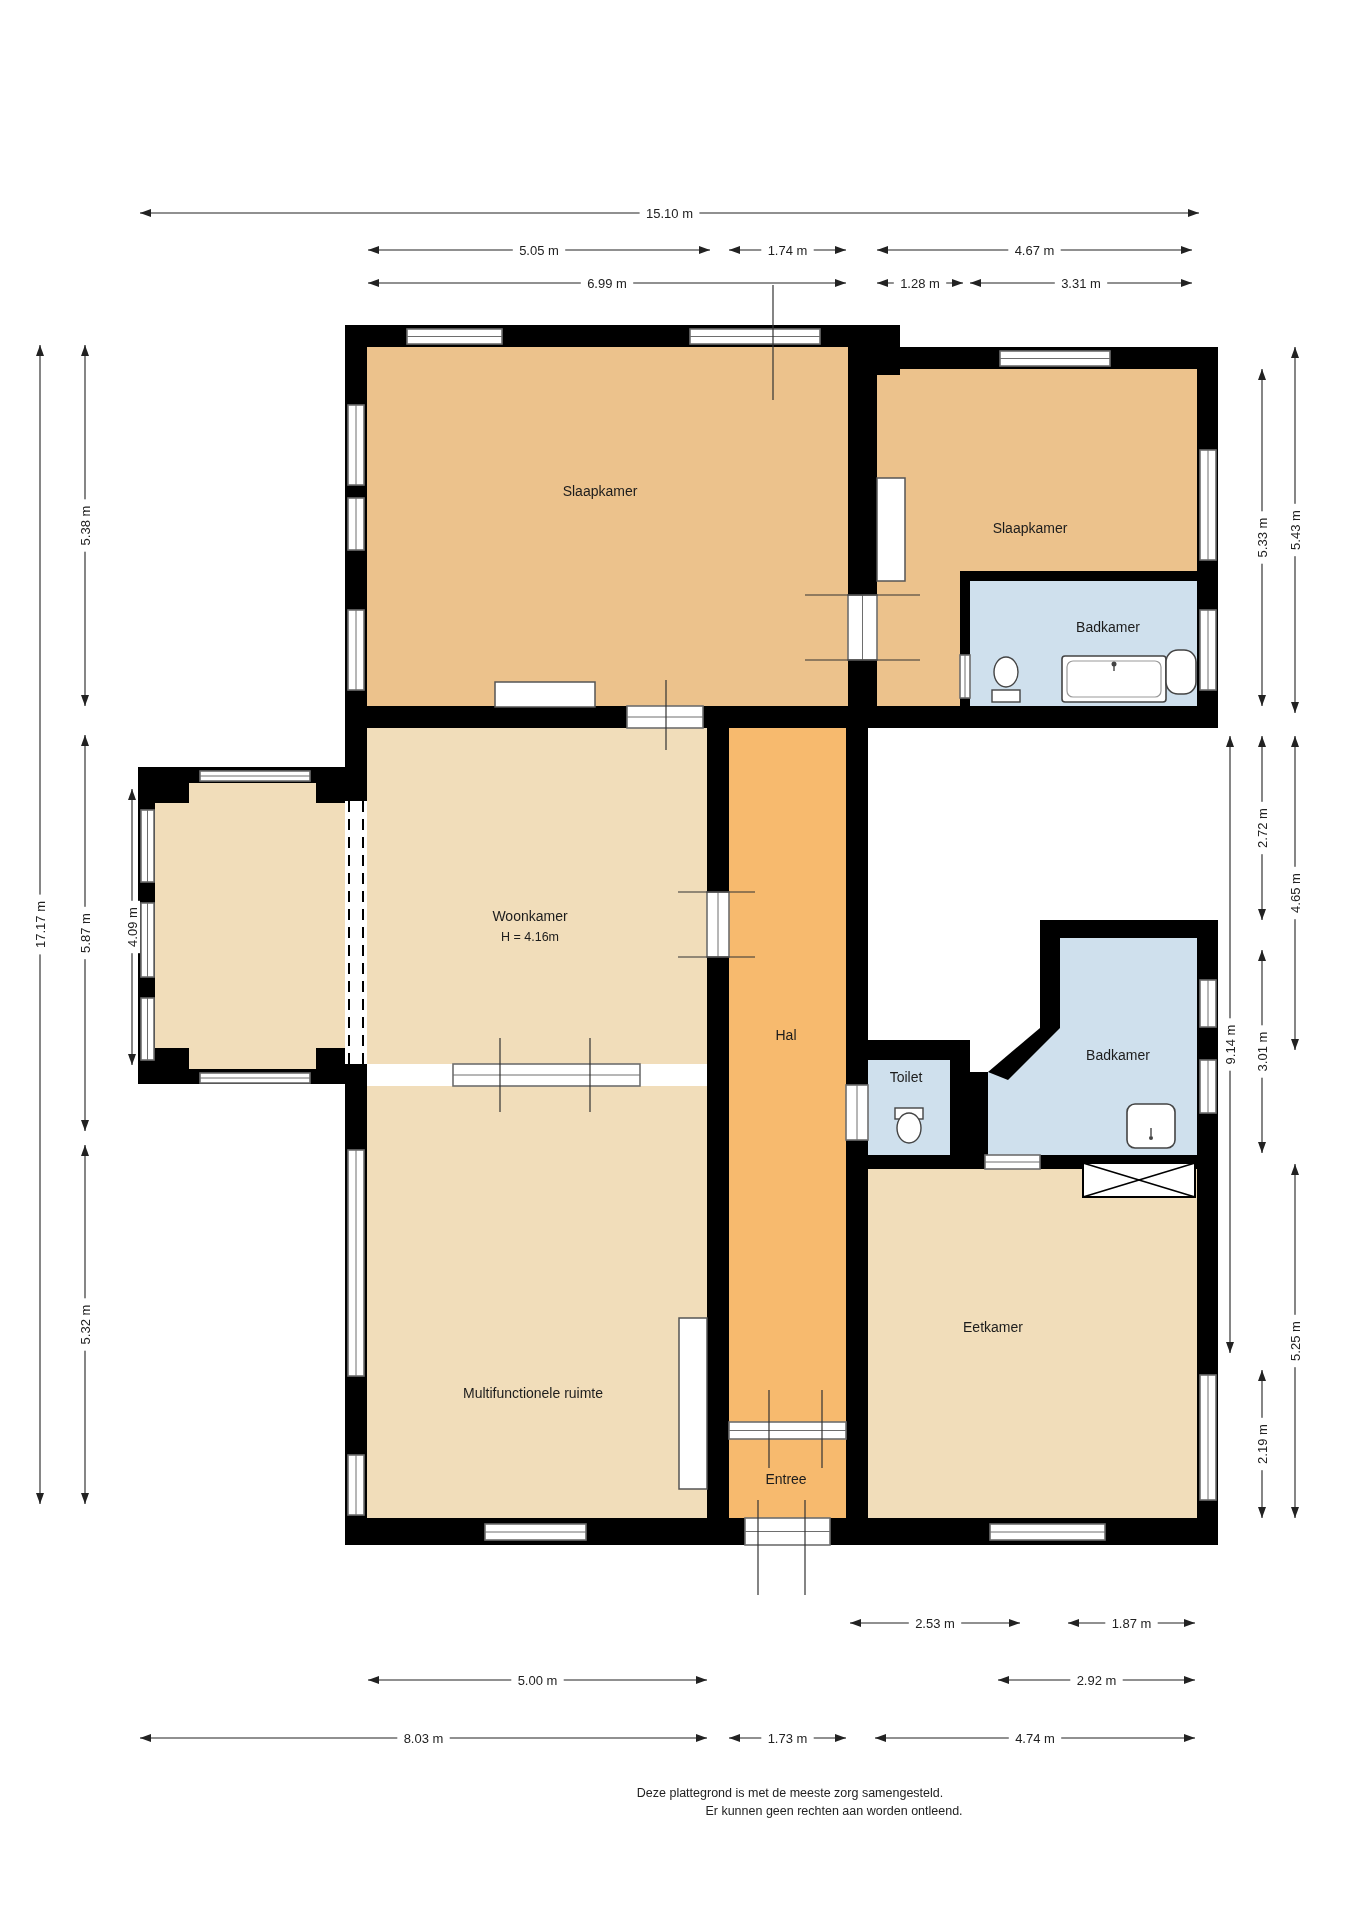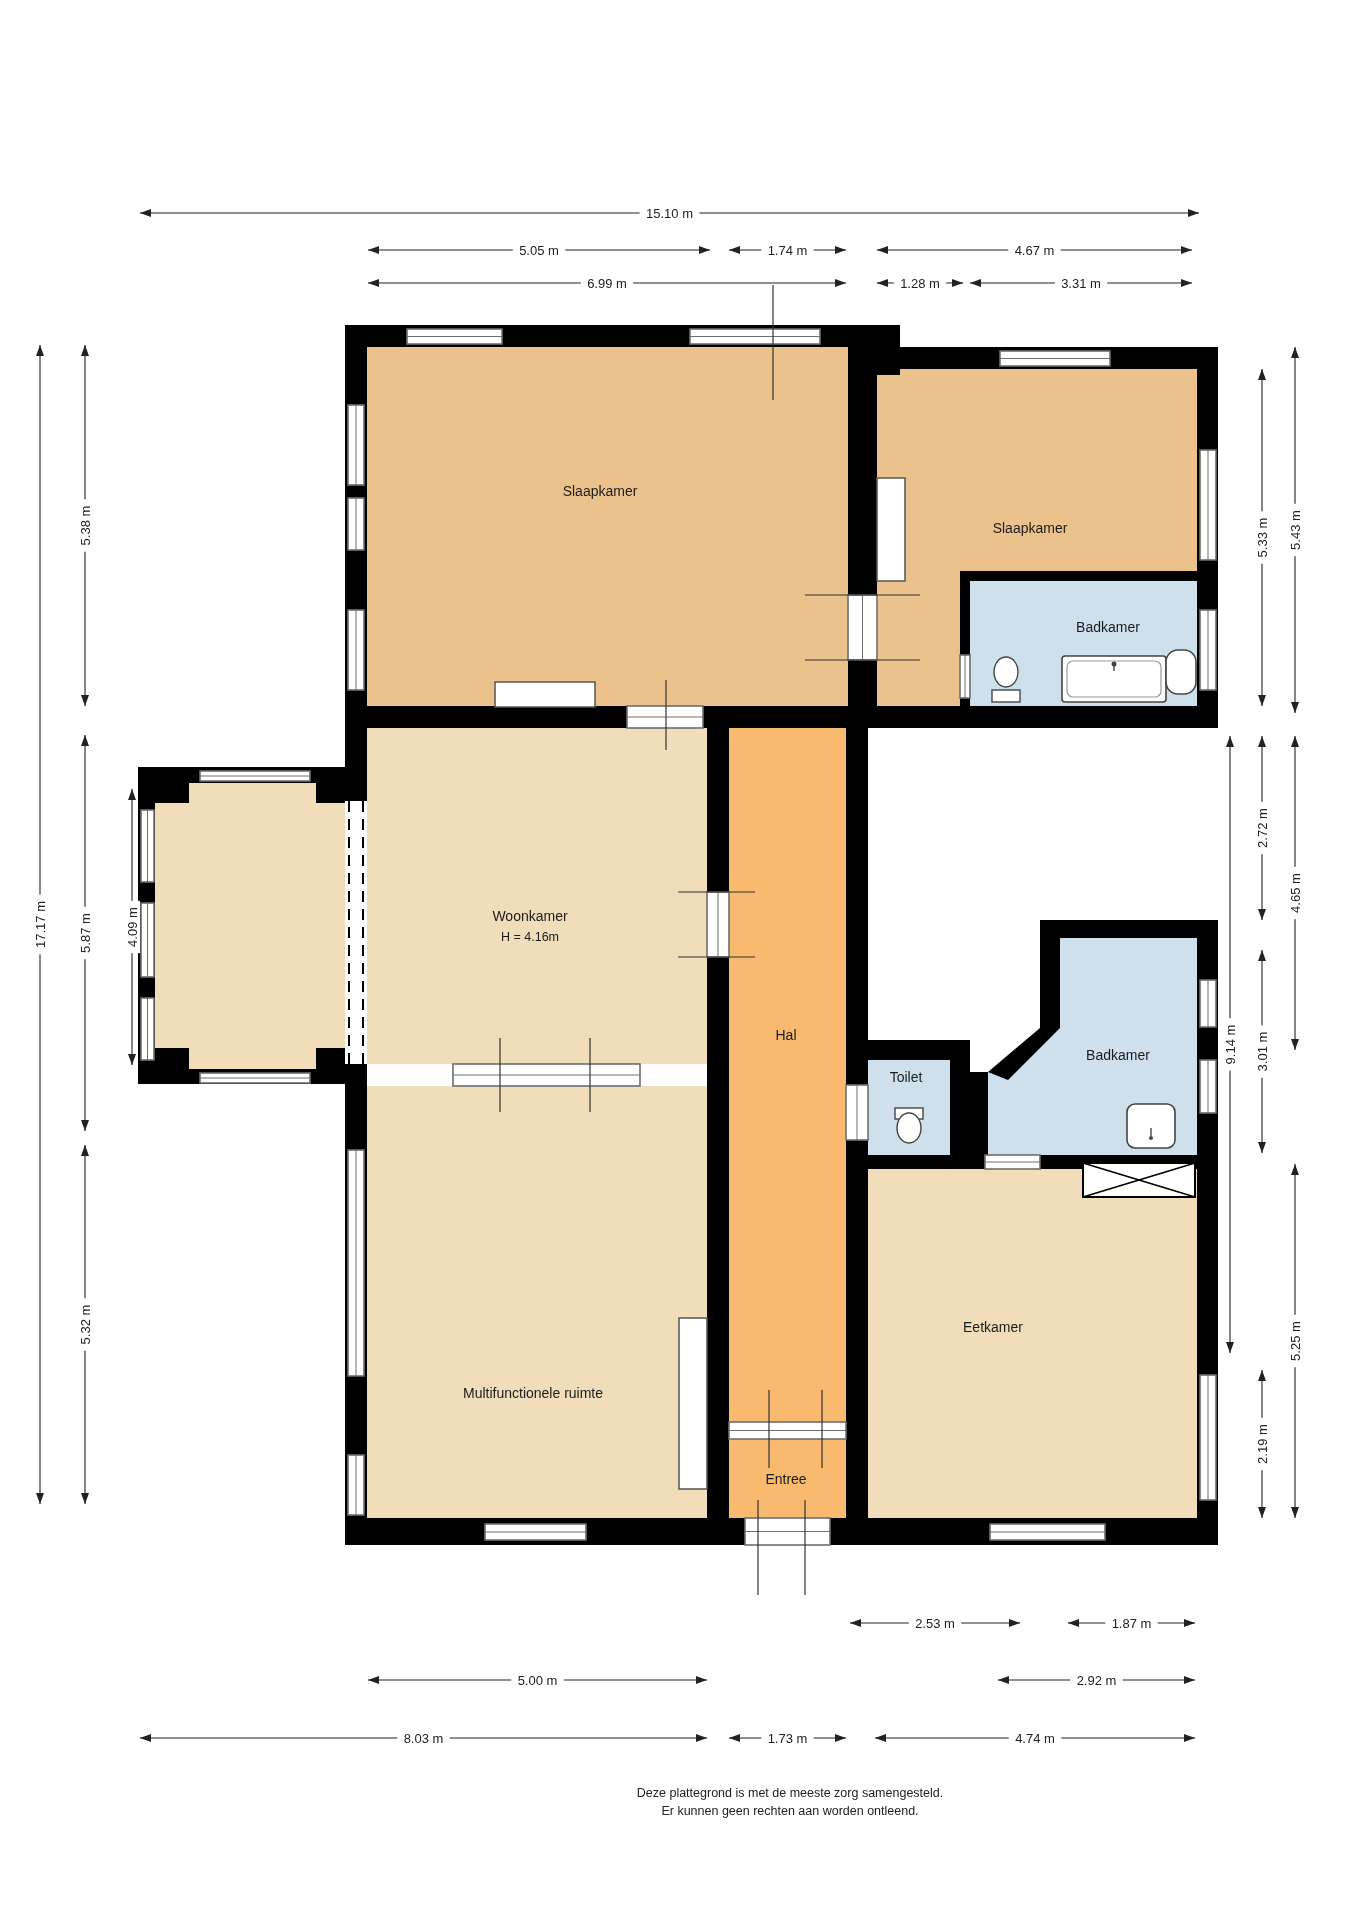--- a/index.html
+++ b/index.html
@@ -370,14 +370,14 @@
       </g>
       <line x1="1295" y1="1164" x2="1295" y2="1518" stroke="#222222" stroke-width="1.1"></line>
       <polygon points="1295,1164 1299,1175 1291,1175" fill="#222222"></polygon>
       <polygon points="1295,1518 1291,1507 1299,1507" fill="#222222"></polygon>
       <g transform="rotate(-90 1295 1341)">
         <rect x="1268.8" y="1333" width="52.400000000000006" height="16" fill="#ffffff"></rect>
         <text x="1295" y="1345.5" text-anchor="middle" font-size="13px" fill="#222222">5.25 m</text>
       </g>
     </svg>
   <div class="footer-line" style="top:1786px;">Deze plattegrond is met de meeste zorg samengesteld.</div>
-  <div class="footer-line" style="top:1804px;">Er kunnen geen rechten aan worden ontleend.</div>
+  <div class="footer-line" style="top:1804px;margin-left:44px;">Er kunnen geen rechten aan worden ontleend.</div>
 </div>
 
 </body></html>

